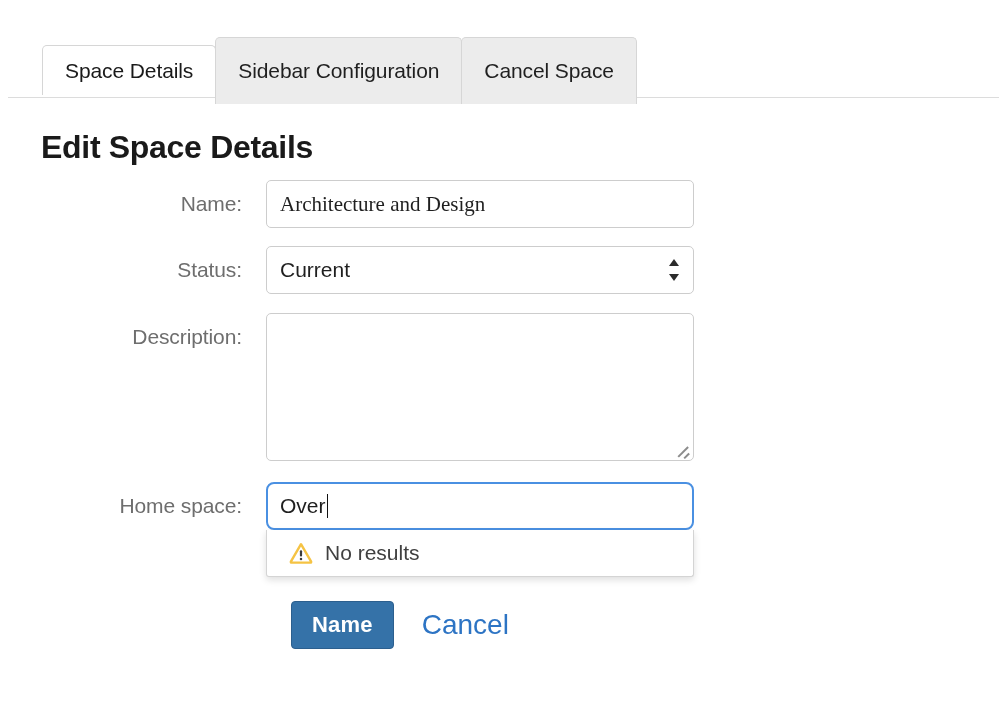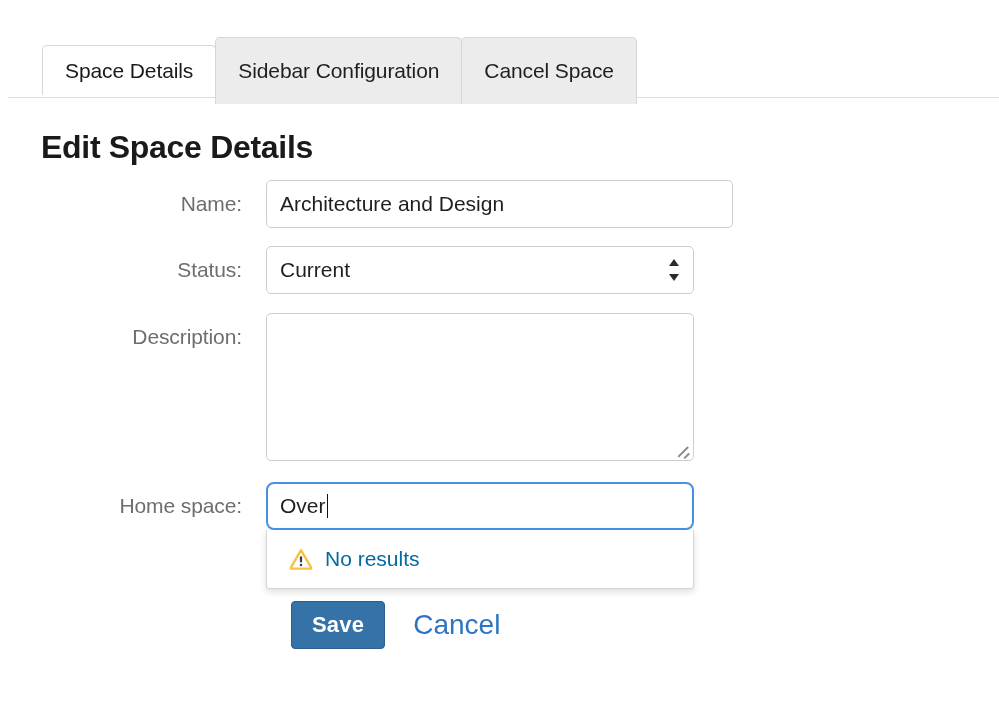--- a/index.html
+++ b/index.html
@@ -107,26 +107,26 @@
     text-align: right;
     padding-right: 24px;
     box-sizing: border-box;
     font-size: 21px;
     color: #6e6e6e;
     letter-spacing: -0.1px;
   }
 
   .text-input {
     box-sizing: border-box;
-    width: 467px;
+    width: 428px;
     height: 48px;
     border: 1px solid #cdcdcd;
     border-radius: 5px;
     background: #ffffff;
-    font-family: Liberation Sans, sans-serif;
+    font-family: Liberation Serif, serif;
     font-size: 21px;
     color: #1f1f1f;
     padding: 0 13px;
     outline: none;
   }
 
   .textarea-box {
     box-sizing: border-box;
     position: relative;
     width: 428px;
@@ -240,24 +240,24 @@
     background: #ffffff;
     border: 1px solid #d4d4d4;
     border-top: none;
     border-radius: 0 0 3px 3px;
     box-shadow: 0 3px 7px rgba(0,0,0,0.13);
     z-index: 20;
   }
   .dropdown-item {
     display: flex;
     align-items: center;
-    height: 58px;
+    height: 46px;
     padding: 0 12px 0 22px;
     font-size: 21px;
-    color: #0369a1;
+    color: #404040;
     cursor: default;
   }
   .warn-icon {
     width: 24px;
     height: 22px;
     margin-right: 12px;
     flex: none;
     display: block;
   }
 
@@ -372,15 +372,15 @@
         </div>
       </div>
     </div>
   </div>
 
 </div>
 
 <div class="help-text">this space.</div>
 
 <div class="actions">
-  <button class="btn-save">Save</button>
+  <button class="btn-save">Name</button>
   <a class="btn-cancel">Cancel</a>
 </div>
 
 </body></html>

